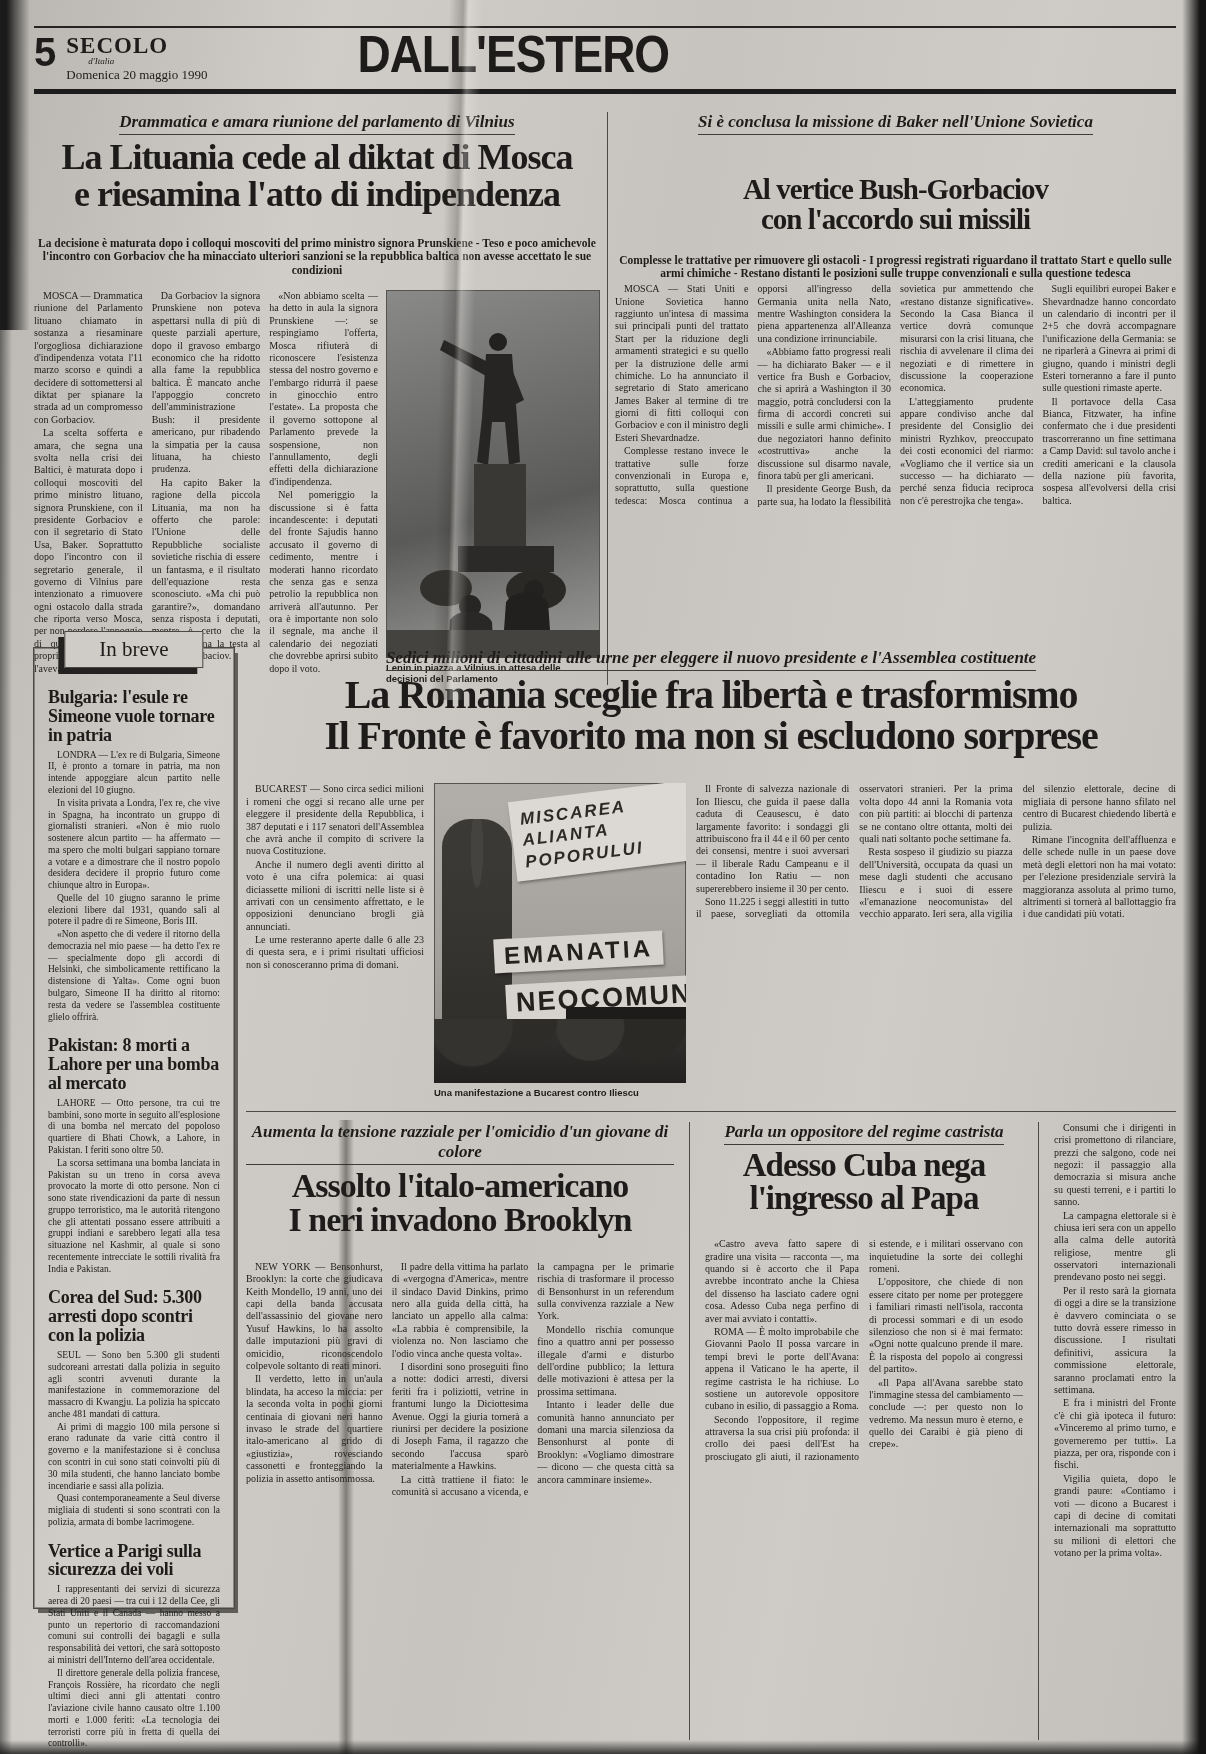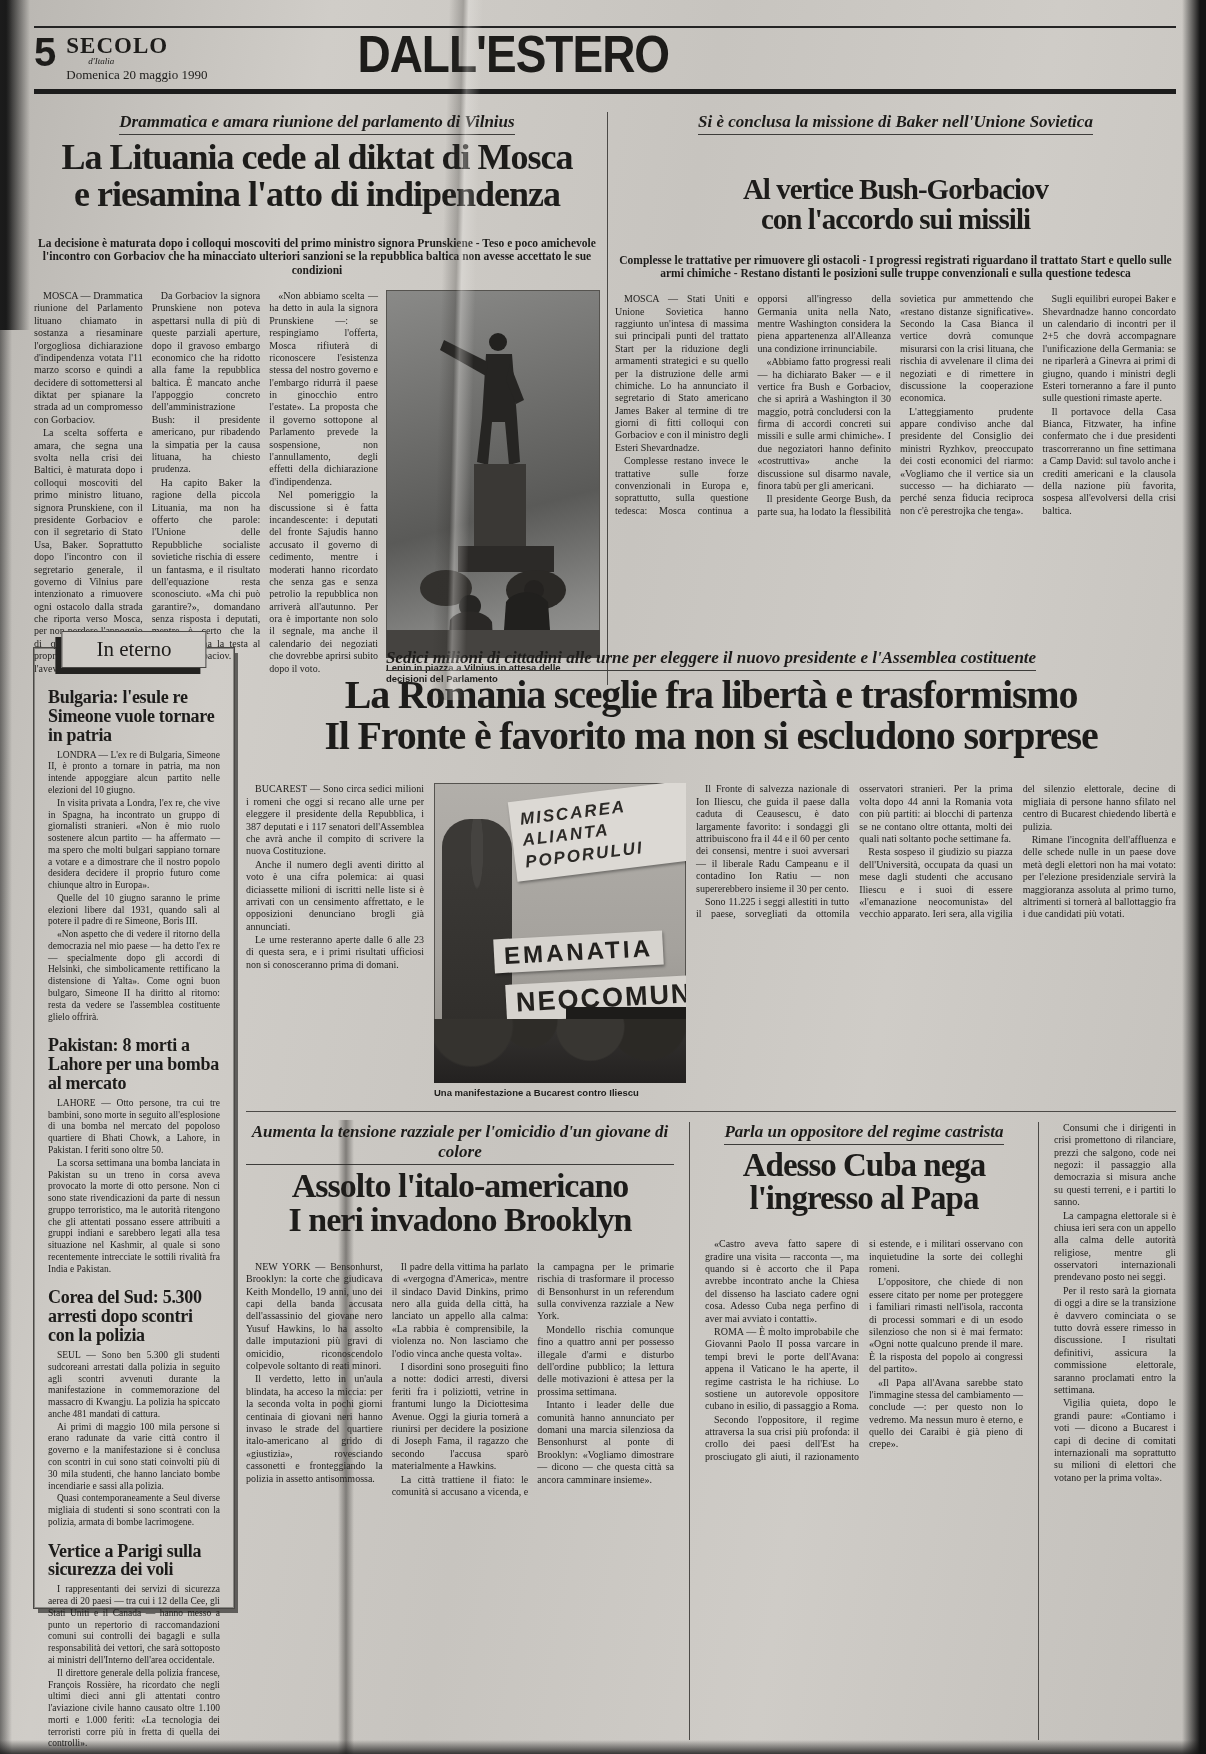--- a/index.html
+++ b/index.html
@@ -49,21 +49,21 @@
   .art-lit { width:566px; }
   .vrule { width:1px; background:#4c4a47; margin:0 7px; }
   .hl-lit { font-size:36px; }
   .lit-flex { display:flex; gap:8px; margin-top:12px; }
   .lit-text { width:344px; column-count:3; column-gap:9px; }
   .lit-photo-wrap { width:214px; }
   .photo { position:relative; overflow:hidden; box-shadow:0 0 0 1px #55534f inset; }
   .lenin-photo { height:368px; background:linear-gradient(165deg,#8a8a88 0%, #6e6e6c 35%, #5a5a58 60%, #868684 85%, #9a9a98 100%); }
   .art-summit { flex:1; }
   .hl-summit { font-size:29px;margin-top:40px; }
-  .summit-body { margin-top:12px; column-count:4; column-gap:9px; }
+  .summit-body { margin-top:2px; column-count:4; column-gap:9px; }
 
   
   .lower-wrap { position:absolute; top:648px; left:34px; right:30px; bottom:14px; display:flex; gap:12px; }
 
   
   .inbreve { width:252px; height:922px; border:1px solid #39383575; outline:1px solid #4a4845;
              box-shadow:4px 5px 0 rgba(22,22,20,.6); padding:26px 13px 10px; position:relative; }
   .inbreve-title { position:absolute; top:-18px; left:50%; transform:translateX(-50%);
                    background:#cfccc7; border:1px solid #4a4845; box-shadow:-6px 6px 0 #232220;
                    padding:5px 34px; font-size:21px; white-space:nowrap; }
@@ -192,21 +192,21 @@
           <p>L'atteggiamento prudente appare condiviso anche dal presidente del Consiglio dei ministri Ryzhkov, preoccupato dei costi economici del riarmo: «Vogliamo che il vertice sia un successo — ha dichiarato — perché senza fiducia reciproca non c'è perestrojka che tenga».</p>
           <p>Sugli equilibri europei Baker e Shevardnadze hanno concordato un calendario di incontri per il 2+5 che dovrà accompagnare l'unificazione della Germania: se ne riparlerà a Ginevra ai primi di giugno, quando i ministri degli Esteri torneranno a fare il punto sulle questioni rimaste aperte.</p>
           <p>Il portavoce della Casa Bianca, Fitzwater, ha infine confermato che i due presidenti trascorreranno un fine settimana a Camp David: sul tavolo anche i crediti americani e la clausola della nazione più favorita, sospesa all'evolversi della crisi baltica.</p>
         </div>
     </article>
   </div>
 
   <div class="lower-wrap">
 
     <aside class="inbreve">
-      <div class="inbreve-title">In eterno</div>
+      <div class="inbreve-title">In breve</div>
 
       <div class="ib-item">
         <h3>Bulgaria: l'esule re Simeone vuole tornare in patria</h3>
         <div class="bodytext">
             <p>LONDRA — L'ex re di Bulgaria, Simeone II, è pronto a tornare in patria, ma non intende appoggiare alcun partito nelle elezioni del 10 giugno.</p>
             <p>In visita privata a Londra, l'ex re, che vive in Spagna, ha incontrato un gruppo di giornalisti stranieri. «Non è mio ruolo sostenere alcun partito — ha affermato — ma spero che molti bulgari sappiano tornare a votare e a dimostrare che il nostro popolo desidera decidere il proprio futuro come chiunque altro in Europa».</p>
             <p>Quelle del 10 giugno saranno le prime elezioni libere dal 1931, quando salì al potere il padre di re Simeone, Boris III.</p>
             <p>«Non aspetto che di vedere il ritorno della democrazia nel mio paese — ha detto l'ex re — specialmente dopo gli accordi di Helsinki, che simbolicamente rettificano la distensione di Yalta». Come ogni buon bulgaro, Simeone II ha diritto al ritorno: resta da vedere se l'assemblea costituente glielo offrirà.</p>
           </div>
       </div>
@@ -310,20 +310,21 @@
               <p>«Il Papa all'Avana sarebbe stato l'immagine stessa del cambiamento — conclude —: per questo non lo vedremo. Ma nessun muro è eterno, e quello dei Caraibi è già pieno di crepe».</p>
             </div>
         </article>
 
         <div class="vrule"></div>
 
         <div class="cont-col bodytext">
             <p>Consumi che i dirigenti in crisi promettono di rilanciare, prezzi che salgono, code nei negozi: il passaggio alla democrazia si misura anche su questi terreni, e i partiti lo sanno.</p>
             <p>La campagna elettorale si è chiusa ieri sera con un appello alla calma delle autorità religiose, mentre gli osservatori internazionali prendevano posto nei seggi.</p>
             <p>Per il resto sarà la giornata di oggi a dire se la transizione è davvero cominciata o se tutto dovrà essere rimesso in discussione. I risultati definitivi, assicura la commissione elettorale, saranno proclamati entro la settimana.</p>
+            <p>E fra i ministri del Fronte c'è chi già ipoteca il futuro: «Vinceremo al primo turno, e governeremo per tutti». La piazza, per ora, risponde con i fischi.</p>
             <p>Vigilia quieta, dopo le grandi paure: «Contiamo i voti — dicono a Bucarest i capi di decine di comitati internazionali ma soprattutto su milioni di elettori che votano per la prima volta».</p>
           </div>
       </div>
     </div>
   </div>
 
   <div class="crease-top"></div>
   <div class="crease-bottom"></div>
   <div class="edge-left"></div>
   <div class="edge-left2"></div>

